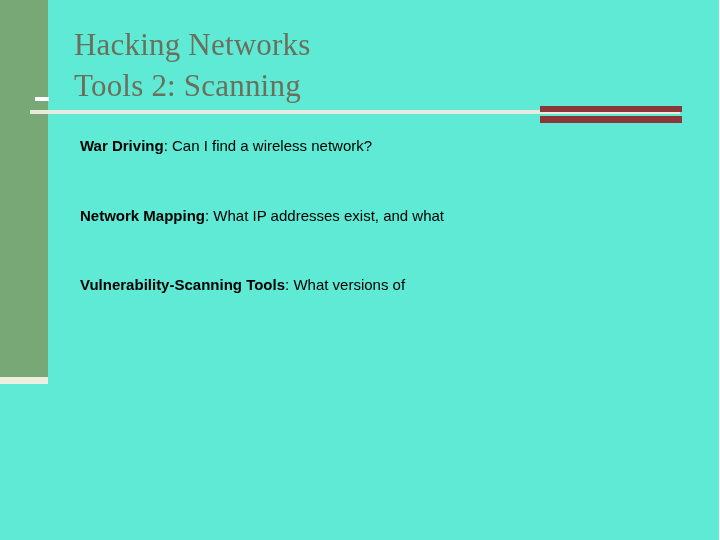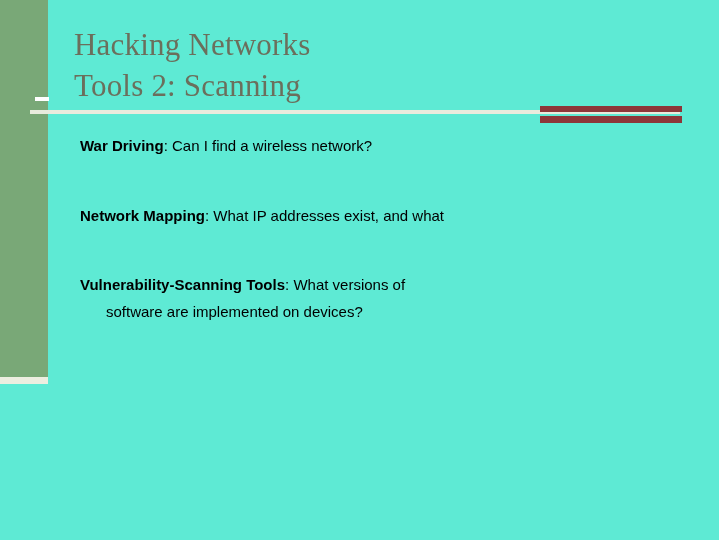--- a/index.html
+++ b/index.html
@@ -141,18 +141,17 @@
       <b>War Driving</b><span>: </span><span>Can I find a wireless network?</span>
     </div>
 
 
     <div class="bullet bullet-3">
       <b>Network Mapping</b><span>: </span><span>What IP addresses exist, and what</span>
     </div>
 
     <div class="bullet bullet-4">
       <b>Vulnerability-Scanning Tools</b><span>: </span><span>What versions of</span>
-      <span class="cont">software are implemented on devices?</span>
     </div>
 
   </div>
 
 </div>
 
 </body></html>

